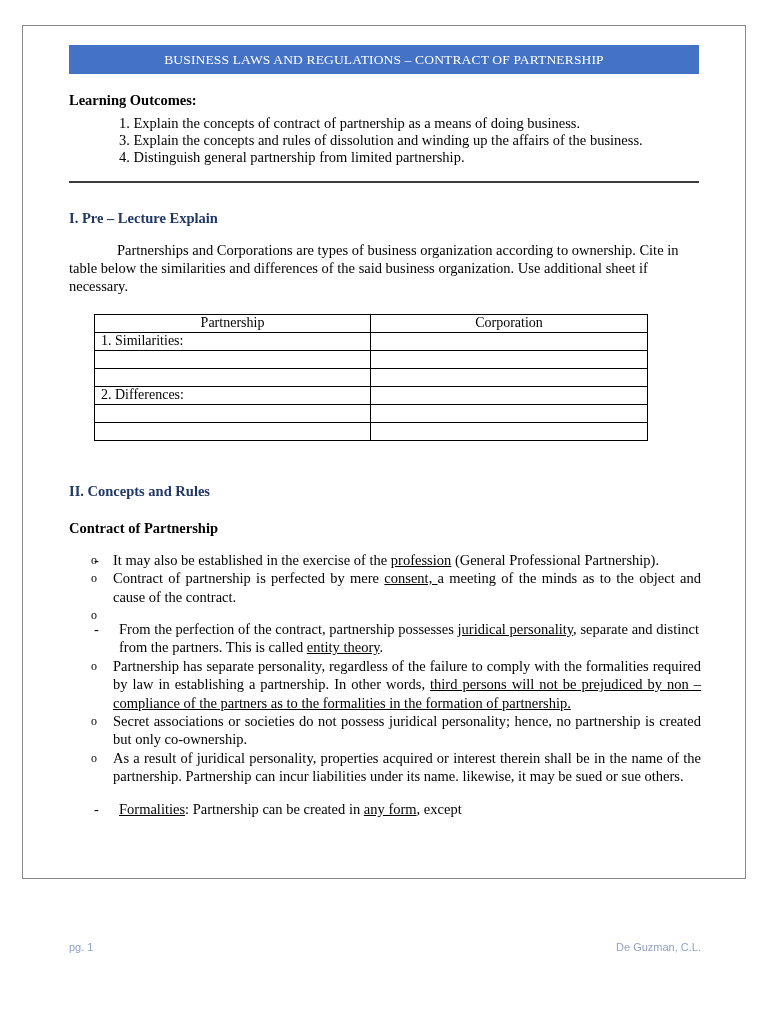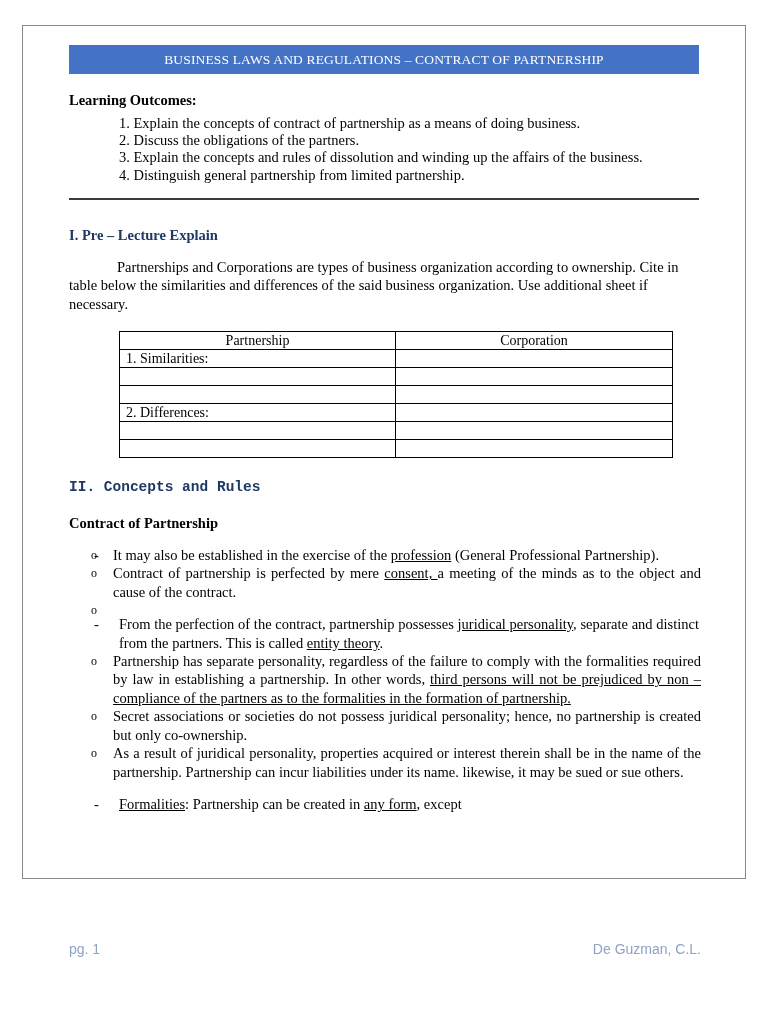--- a/index.html
+++ b/index.html
@@ -91,41 +91,41 @@
     font-size: 14.5px;
     line-height: 18.4px;
     text-indent: 48px;
     text-align: left;
     width: 620px;
   }
 
   
   #compare-table {
     margin-top: 18px;
-    margin-left: 50px;
+    margin-left: 25px;
     width: 551px;
     border-collapse: collapse;
     table-layout: fixed;
   }
   #compare-table td {
     border: 1.3px solid #000000;
     height: 17px;
     font-size: 14px;
     padding: 0 0 0 6px;
     vertical-align: middle;
     line-height: 16px;
   }
   #compare-table td.col-a { width: 275px; }
   #compare-table td.col-b { width: 276px; }
   #compare-table tr.head-row td {
     text-align: center;
     padding-left: 0;
   }
 
-  #concepts-heading { margin-top: 21px; font-family: Liberation Mono, monospace; }
+  #concepts-heading { margin-top: 42px; }
   #contract-heading { margin-top: 20px; }
 
   
   .dash-item {
     position: relative;
     margin-top: 14px;
     padding-left: 50px;
     font-size: 14.5px;
     line-height: 18.4px;
     text-align: justify;
@@ -165,38 +165,37 @@
 
   
   #footer {
     position: absolute;
     left: 46px;
     top: 915px;
     width: 632px;
     display: flex;
     justify-content: space-between;
     font-family: "Liberation Sans", "DejaVu Sans", sans-serif;
-    font-size: 14px;
+    font-size: 11px;
     color: #8FA2C4;
   }
 </style>
 </head>
 <body>
 
 <div id="page-sheet">
 
   <div id="page-inner">
 
     <div id="title-banner">BUSINESS LAWS AND REGULATIONS – CONTRACT OF PARTNERSHIP</div>
 
     <div id="learning-label" class="blk-bold">Learning Outcomes:</div>
 
     <ul id="outcomes-list">
         <li>1. Explain the concepts of contract of partnership as a means of doing business.</li>
-        <li>2. Discuss the obligations of the partners.</li>
         <li>3. Explain the concepts and rules of dissolution and winding up the affairs of the business.</li>
         <li>4. Distinguish general partnership from limited partnership.</li>
       </ul>
 
     <div id="rule-1"></div>
 
     <div id="pre-lecture-heading" class="heading-blue">I. Pre – Lecture Explain</div>
 
     <div id="pre-lecture-para">Partnerships and Corporations are types of business organization according to ownership. Cite in table below the similarities and differences of the said business organization. Use additional sheet if necessary.</div>
 

